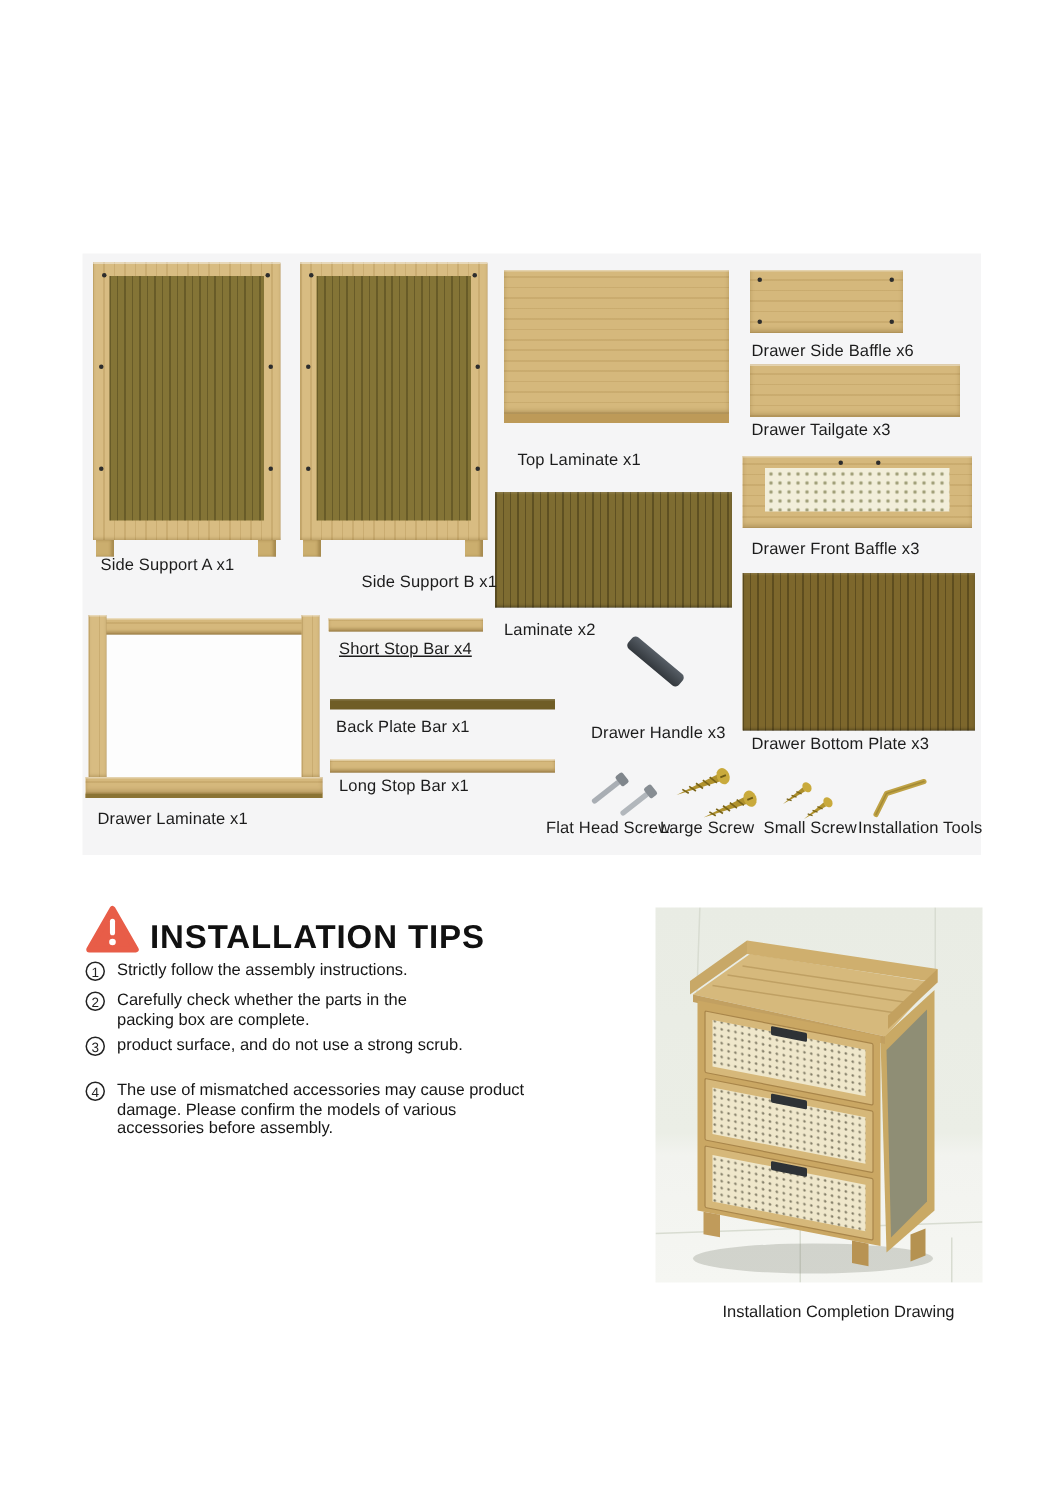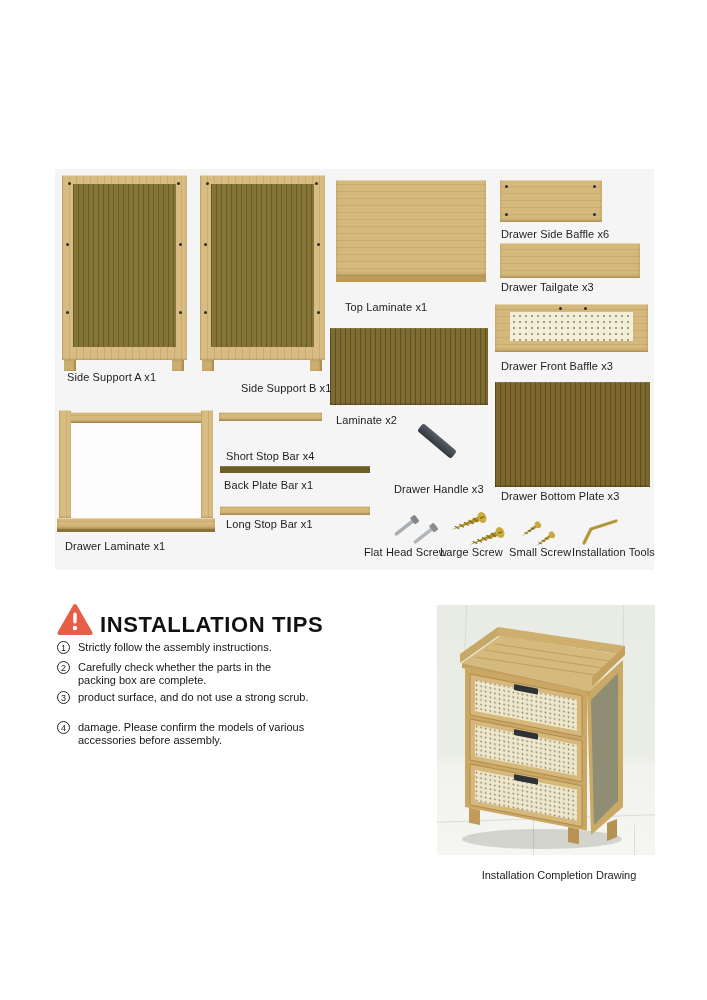--- a/index.html
+++ b/index.html
@@ -157,21 +157,21 @@
 
   <div class="plabel" style="left:67px;top:371px;">Side Support A x1</div>
   <div class="plabel" style="left:209px;top:382px;margin-left:32px;">Side Support B x1</div>
   <div class="plabel" style="left:345px;top:301px;">Top Laminate x1</div>
   <div class="plabel" style="left:501px;top:228px;text-align:right;">Drawer Side Baffle x6</div>
   <div class="plabel" style="left:501px;top:281px;">Drawer Tailgate x3</div>
   <div class="plabel" style="left:501px;top:360px;">Drawer Front Baffle x3</div>
   <div class="plabel" style="left:336px;top:414px;">Laminate x2</div>
   <div class="plabel" style="left:501px;top:490px;">Drawer Bottom Plate x3</div>
   <div class="plabel" style="left:65px;top:540px;">Drawer Laminate x1</div>
-  <div class="plabel" style="left:226px;top:450px;">Short Stop Bar x4</div>
+  <div class="plabel" style="left:226px;top:427px;text-decoration:underline;">Short Stop Bar x4</div>
   <div class="plabel" style="left:224px;top:479px;">Back Plate Bar x1</div>
   <div class="plabel" style="left:226px;top:518px;text-align:center;">Long Stop Bar x1</div>
   <div class="plabel" style="left:394px;top:483px;">Drawer Handle x3</div>
   <div class="plabel" style="left:364px;top:546px;">Flat Head Screw</div>
   <div class="plabel" style="left:440px;top:546px;">Large Screw</div>
   <div class="plabel" style="left:509px;top:546px;">Small Screw</div>
   <div class="plabel" style="left:572px;top:546px;">Installation Tools</div>
 
   <svg style="position:absolute;left:57px;top:603px;" width="36" height="34" viewBox="0 0 36 34">
     <path d="M18 3 L33.5 30 H2.5 Z" fill="#e85d48" stroke="#e85d48" stroke-width="4" stroke-linejoin="round"></path>
@@ -195,20 +195,21 @@
   </div>
   <div class="tip" style="top:691px;">
     <span class="tip-num">3</span>
     <div class="tip-text">
       <div>product surface, and do not use a strong scrub.</div>
     </div>
   </div>
   <div class="tip" style="top:721px;">
     <span class="tip-num">4</span>
     <div class="tip-text">
+      <div>The use of mismatched accessories may cause product</div>
       <div>damage. Please confirm the models of various</div>
       <div>accessories before assembly.</div>
     </div>
   </div>
 
   <div class="photo">
     <div class="tile-line" style="left:28px;top:0;width:1px;height:62px;transform:rotate(2deg);"></div>
     <div class="tile-line" style="left:186px;top:0;width:1px;height:46px;"></div>
     <div class="tile-line" style="left:0;top:213px;width:218px;height:1px;transform:rotate(-2deg);"></div>
     <div class="tile-line" style="left:96px;top:215px;width:1px;height:35px;"></div>

